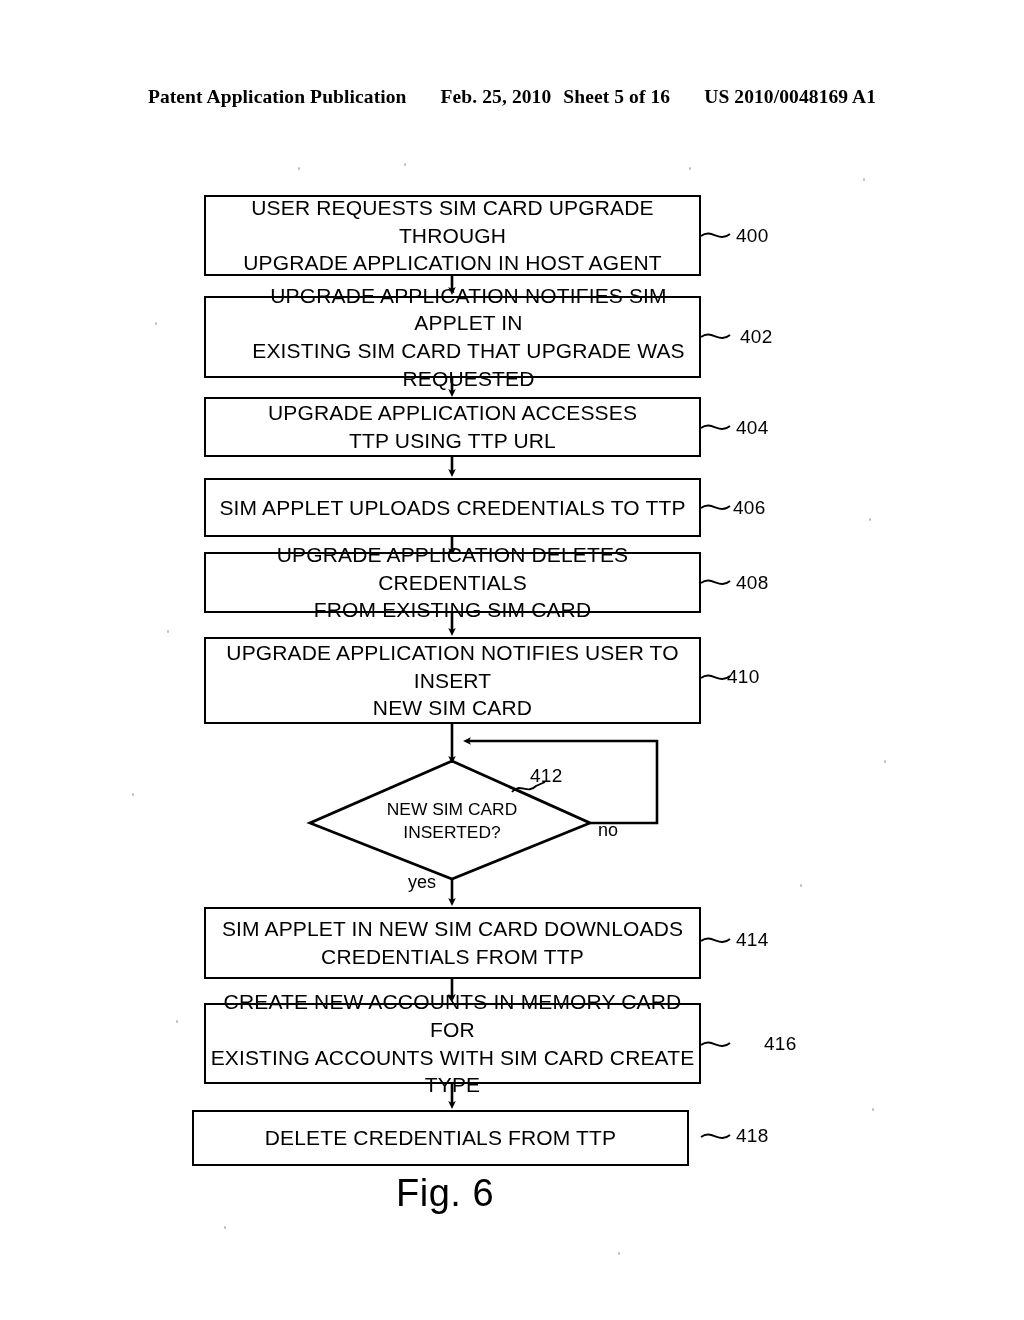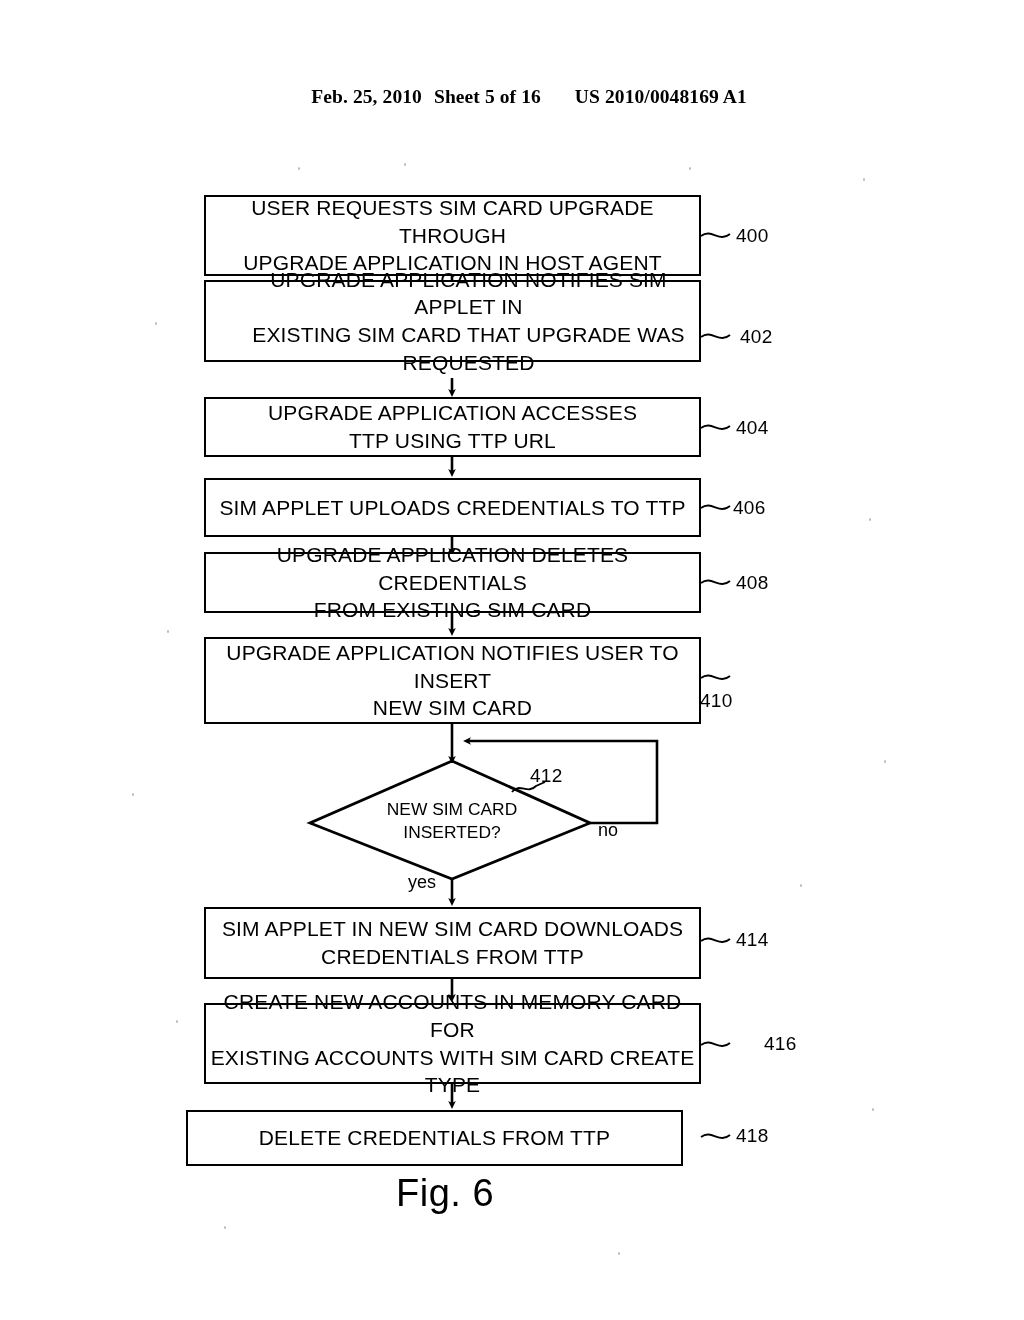--- a/index.html
+++ b/index.html
@@ -110,20 +110,21 @@
     background: #b9b9b9;
     border-radius: 50%;
   }
 </style>
 </head>
 <body>
 
 <div id="page">
 
   <div id="header">
+    <span class="hseg">Patent Application Publication</span>
     <span class="gap-lg"></span>
     <span class="hseg">Feb. 25, 2010</span>
     <span class="gap-sm"></span>
     <span class="hseg">Sheet 5 of 16</span>
     <span class="gap-lg"></span>
     <span class="hseg">US 2010/0048169 A1</span>
   </div>
 
   <svg class="overlay" viewBox="0 0 1024 1320">
     <defs>
@@ -165,21 +166,21 @@
     <path d="M701,941 C712,933 719,948 730,939" fill="none" stroke="#000" stroke-width="1.9"></path>
     <path d="M701,1045 C712,1037 719,1052 730,1043" fill="none" stroke="#000" stroke-width="1.9"></path>
     <path d="M701,1137 C712,1129 719,1144 730,1135" fill="none" stroke="#000" stroke-width="1.9"></path>
   </svg>
 
   <div class="box" style="left:204px; top:195px; width:497px; height:81px;">
     <span class="txt">USER REQUESTS SIM CARD UPGRADE THROUGH
 UPGRADE APPLICATION IN HOST AGENT</span>
   </div>
 
-  <div class="box" style="left:204px; top:280px; width:497px; height:82px;padding-left:36px;">
+  <div class="box" style="left:204px; top:296px; width:497px; height:82px;padding-left:36px;">
     <span class="txt">UPGRADE APPLICATION NOTIFIES SIM APPLET IN
 EXISTING SIM CARD THAT UPGRADE WAS
 REQUESTED</span>
   </div>
 
   <div class="box" style="left:204px; top:397px; width:497px; height:60px;">
     <span class="txt">UPGRADE APPLICATION ACCESSES
 TTP USING TTP URL</span>
   </div>
 
@@ -203,33 +204,33 @@
   <div class="box" style="left:204px; top:907px; width:497px; height:72px;">
     <span class="txt">SIM APPLET IN NEW SIM CARD DOWNLOADS
 CREDENTIALS FROM TTP</span>
   </div>
 
   <div class="box" style="left:204px; top:1003px; width:497px; height:81px;">
     <span class="txt">CREATE NEW ACCOUNTS IN MEMORY CARD FOR
 EXISTING ACCOUNTS WITH SIM CARD CREATE TYPE</span>
   </div>
 
-  <div class="box" style="left:186px; top:1110px; width:497px; height:56px;">
+  <div class="box" style="left:192px; top:1110px; width:497px; height:56px;">
     <span class="txt">DELETE CREDENTIALS FROM TTP</span>
   </div>
 
   <div class="branch-label" style="left:598px; top:820px;">no</div>
   <div class="branch-label" style="left:408px; top:872px;">yes</div>
 
   <div class="ref" style="left:736px; top:225px;">400</div>
   <div class="ref" style="left:740px; top:326px;">402</div>
   <div class="ref" style="left:736px; top:417px;">404</div>
   <div class="ref" style="left:733px; top:497px;">406</div>
   <div class="ref" style="left:736px; top:572px;">408</div>
-  <div class="ref" style="left:700px; top:666px;margin-top:24px;">410</div>
+  <div class="ref" style="left:727px; top:666px;">410</div>
   <div class="ref" style="left:530px; top:765px;">412</div>
   <div class="ref" style="left:736px; top:929px;">414</div>
   <div class="ref" style="left:764px; top:1033px;">416</div>
   <div class="ref" style="left:736px; top:1125px;">418</div>
 
   <div id="caption" style="left:396px; top:1172px;">Fig. 6</div>
 
   <div class="speck" style="left:298px; top:167px; width:2px; height:3px;"></div>
   <div class="speck" style="left:404px; top:163px; width:2px; height:3px;"></div>
   <div class="speck" style="left:689px; top:167px; width:2px; height:3px;"></div>

